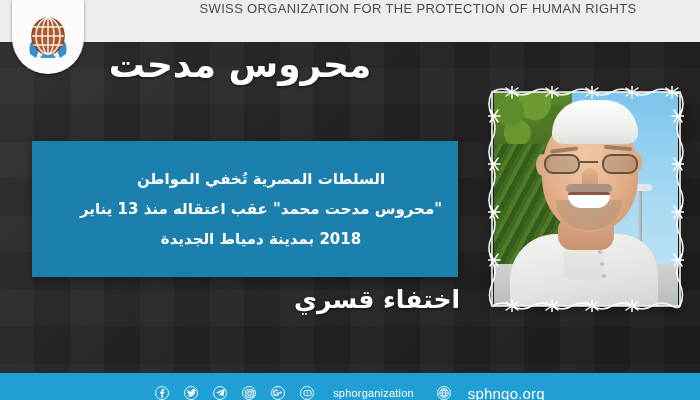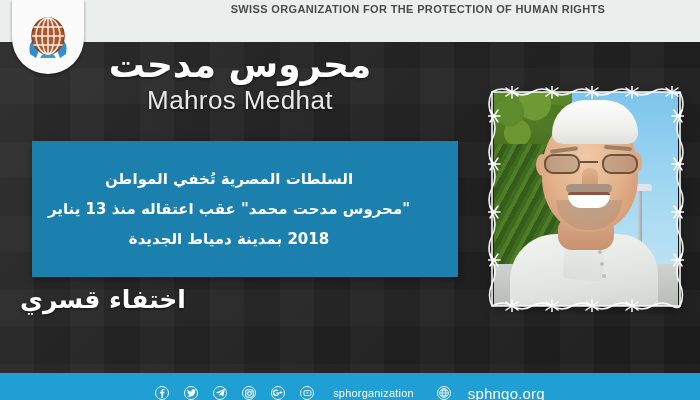--- a/index.html
+++ b/index.html
@@ -23,21 +23,21 @@
   }
   .header-txt {
     position:absolute; right:12px; top:2px; width:540px;
     text-align:center; color:#3c3c3c;
   }
   .header-ar {
     font-size:13.5px; line-height:19px; direction:rtl;
     font-family:"DejaVu Sans", sans-serif; color:#38383a; letter-spacing:0;
   }
   .header-en {
-    font-size:11px; line-height:14px; font-weight:bold;
+    font-size:13px; line-height:14px; font-weight:normal;
     letter-spacing:.35px; color:#4a4a4c;
   }
 
   
   .logo-plate {
     position:absolute; left:12px; top:0; width:72px; height:74px;
     background:#fbfbfb;
     border-radius:0 0 36px 36px;
     box-shadow:0 1px 3px rgba(0,0,0,.45);
     overflow:hidden;
@@ -61,33 +61,33 @@
   }
   .name-en {
     font-size:26px; color:#e9e9e9; line-height:33px; font-weight:300;
     letter-spacing:.4px; text-shadow:0 1px 3px rgba(0,0,0,.55);
   }
 
   
   .blue-box {
     position:absolute; left:32px; top:141px; width:426px; height:136px;
     background:#1c80ae;
-    display:flex; align-items:center; justify-content:flex-start;
+    display:flex; align-items:center; justify-content:flex-end;
     box-shadow:0 2px 7px rgba(0,0,0,.35);
   }
   .blue-inner {
     direction:rtl; text-align:center; color:#ffffff;
     font-family:"DejaVu Sans", sans-serif;
     font-size:15px; font-weight:bold; line-height:30px;
     padding:0 16px;
   }
 
   
   .cat-block {
-    position:absolute; left:20px; top:282px; width:440px; text-align:left;
+    position:absolute; left:20px; top:282px; width:440px; text-align:right;
   }
   .cat-ar {
     font-size:25px; font-weight:bold; color:#ffffff; direction:rtl;
     font-family:"DejaVu Sans", sans-serif; line-height:36px;
     text-shadow:0 1px 3px rgba(0,0,0,.6);
   }
   .cat-en {
     font-size:20px; color:#e4e4e4; line-height:29px; font-weight:300;
     letter-spacing:.3px; text-shadow:0 1px 3px rgba(0,0,0,.55);
   }
@@ -209,21 +209,20 @@
         <line x1="22" y1="4" x2="22" y2="40"></line>
         <line x1="6" y1="22" x2="38" y2="22"></line>
         <path d="M7.4 13 H36.6"></path>
         <path d="M7.4 31 H36.6"></path>
       </g>
     </svg>
   </div>
 
   <div class="name-block">
     <div class="name-ar">محروس مدحت</div>
-    <div class="name-en">Mahros Medhat</div>
   </div>
 
   <div class="blue-box">
     <div class="blue-inner">
       <div>السلطات المصرية تُخفي المواطن</div>
       <div>"محروس مدحت محمد" عقب اعتقاله منذ 13 يناير</div>
       <div>2018 بمدينة دمياط الجديدة</div>
     </div>
   </div>
 

